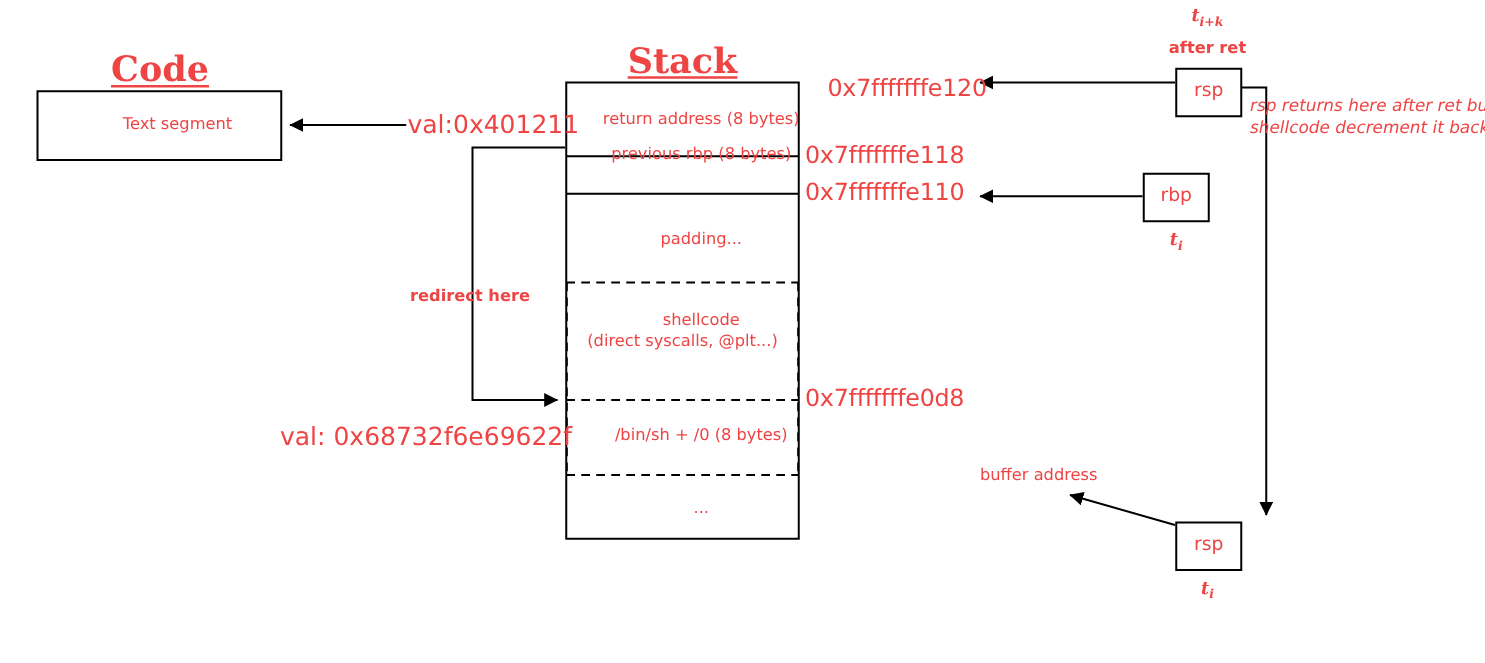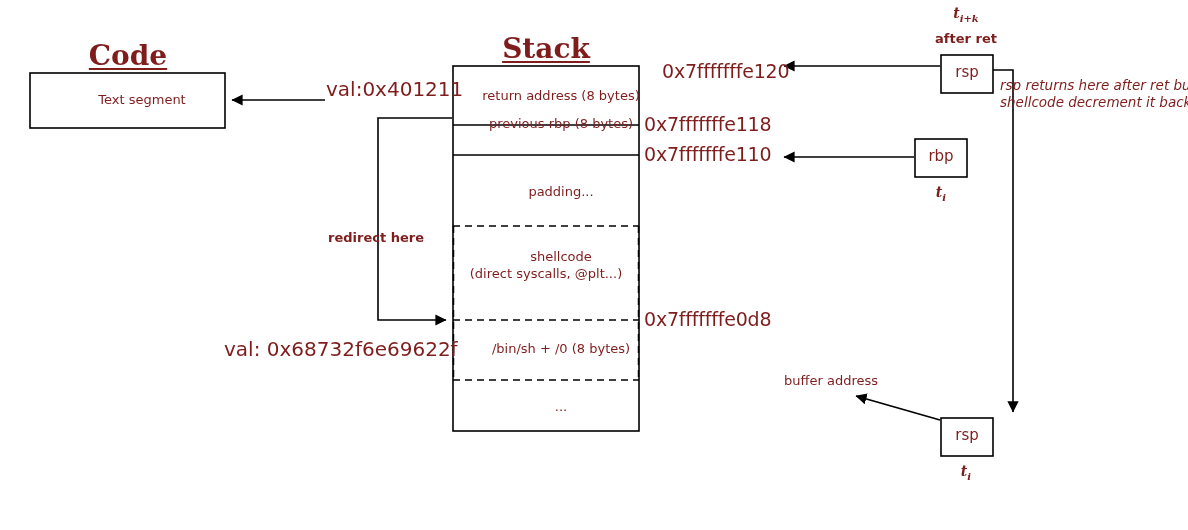--- a/index.html
+++ b/index.html
@@ -18,21 +18,21 @@
   svg.layer {
     position: absolute;
     left: 0;
     top: 0;
     width: 1188px;
     height: 530px;
     pointer-events: none;
   }
   .lbl {
     position: absolute;
-    color: #7f1d1d;
+    color: #ef4444;
     white-space: nowrap;
     line-height: 1.15;
   }
   
   .heading {
     font-family: "DejaVu Serif", serif;
     font-weight: bold;
     font-size: 28px;
     text-decoration: underline;
     text-underline-offset: 3px;
@@ -150,21 +150,21 @@
 
   <div class="lbl boxtext ctr" style="left:546px; top:400px;">...</div>
 
   <div class="lbl addr" style="left:644px; top:61px;margin-left:18px;">0x7fffffffe120</div>
   <div class="lbl addr" style="left:644px; top:114px;">0x7fffffffe118</div>
   <div class="lbl addr" style="left:644px; top:144px;">0x7fffffffe110</div>
   <div class="lbl addr" style="left:644px; top:309px;">0x7fffffffe0d8</div>
 
   <div class="lbl small-note" style="left:784px; top:374px;">buffer address</div>
 
-  <div class="lbl val" style="left:326px; top:78px;">val:0x401211</div>
+  <div class="lbl val" style="left:326px; top:88px;">val:0x401211</div>
 
   <div class="lbl val" style="left:224px; top:338px;">val: 0x68732f6e69622f</div>
 
   <div class="lbl bold-note ctr" style="left:376px; top:231px;text-align:right;">redirect here</div>
 
   <div class="lbl regtext ctr" style="left:967px; top:64px;">rsp</div>
   <div class="lbl regtext ctr" style="left:941px; top:148px;">rbp</div>
   <div class="lbl regtext ctr" style="left:967px; top:427px;">rsp</div>
 
   <div class="lbl time-note ctr" style="left:966px; top:5px;"><span>t</span><sub>i+k</sub></div>

